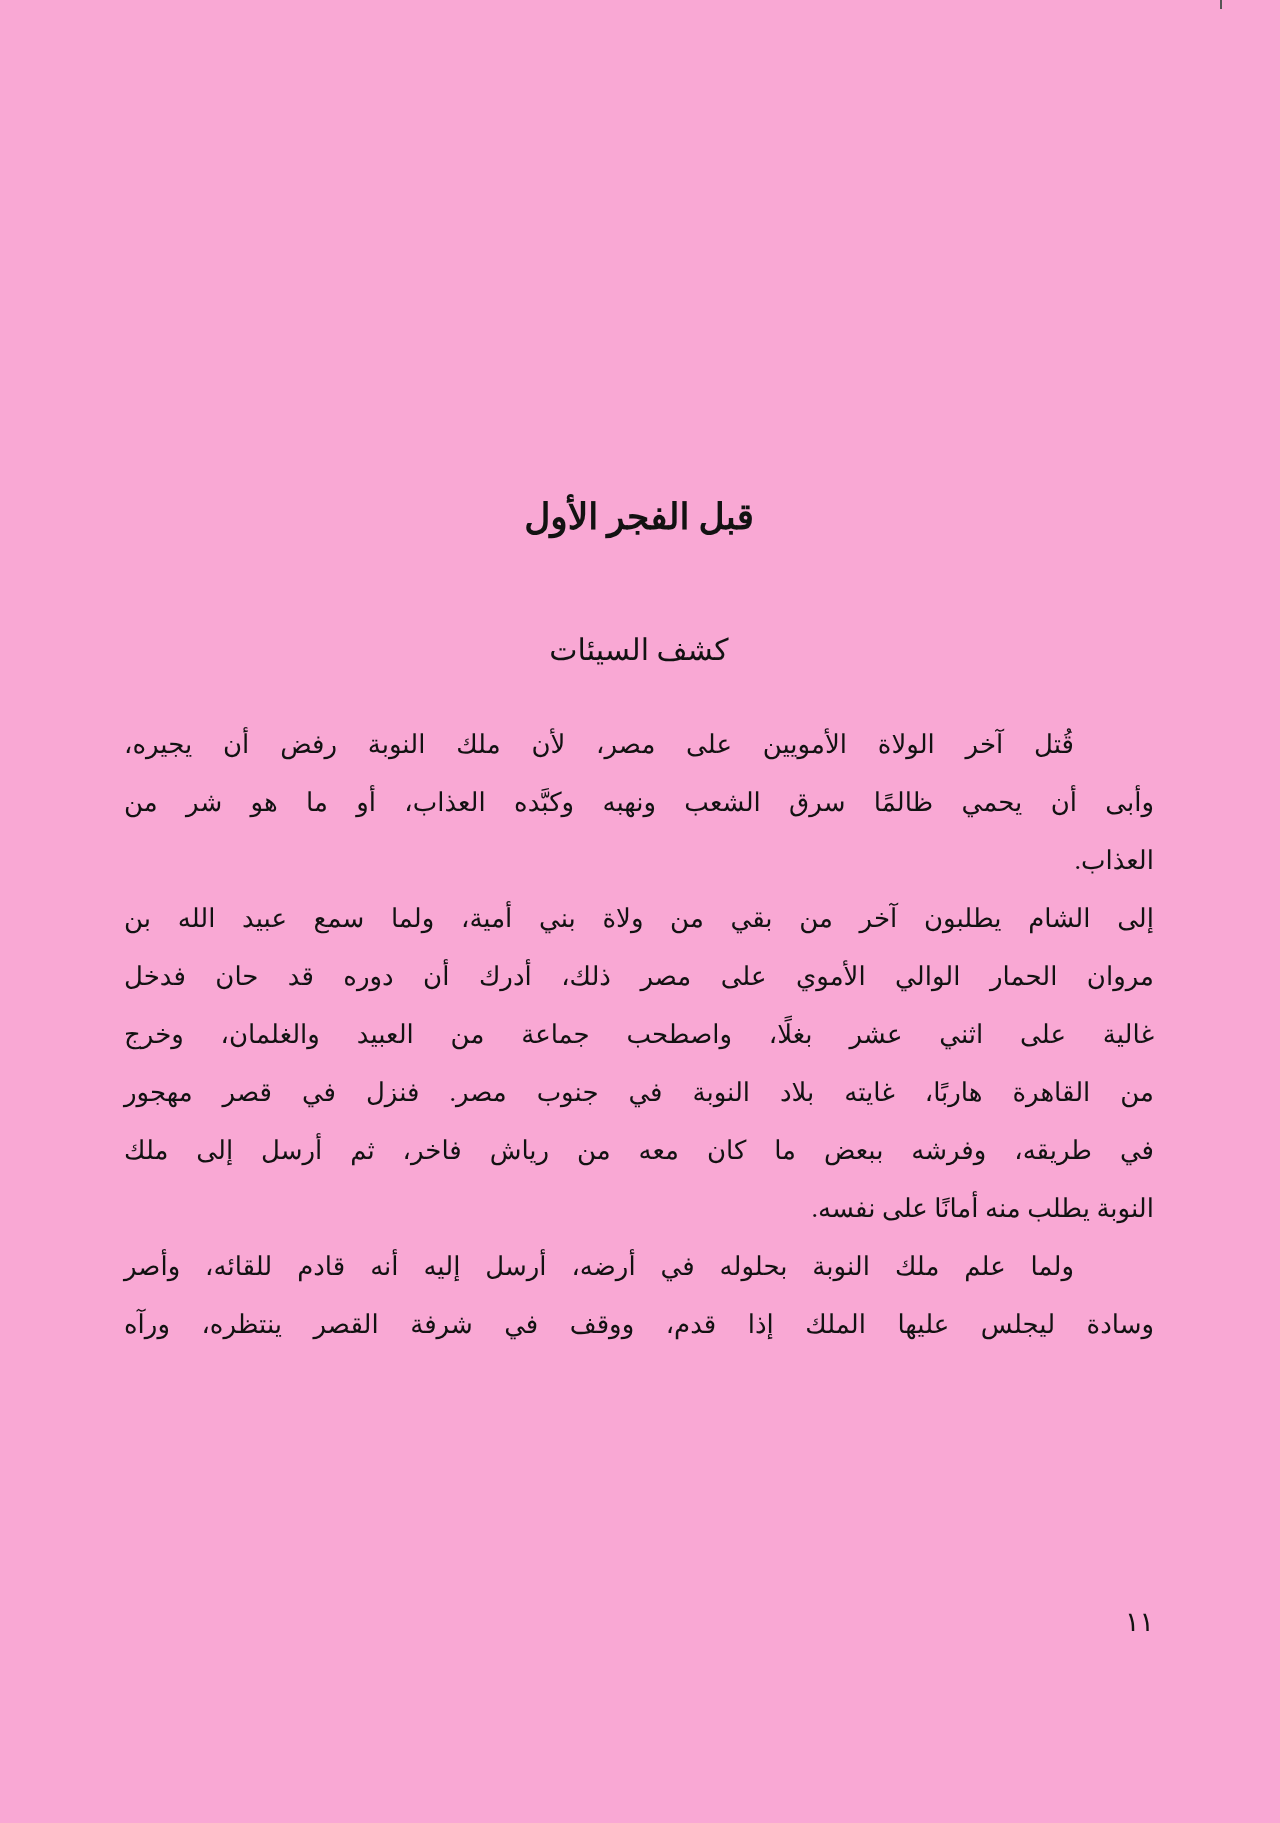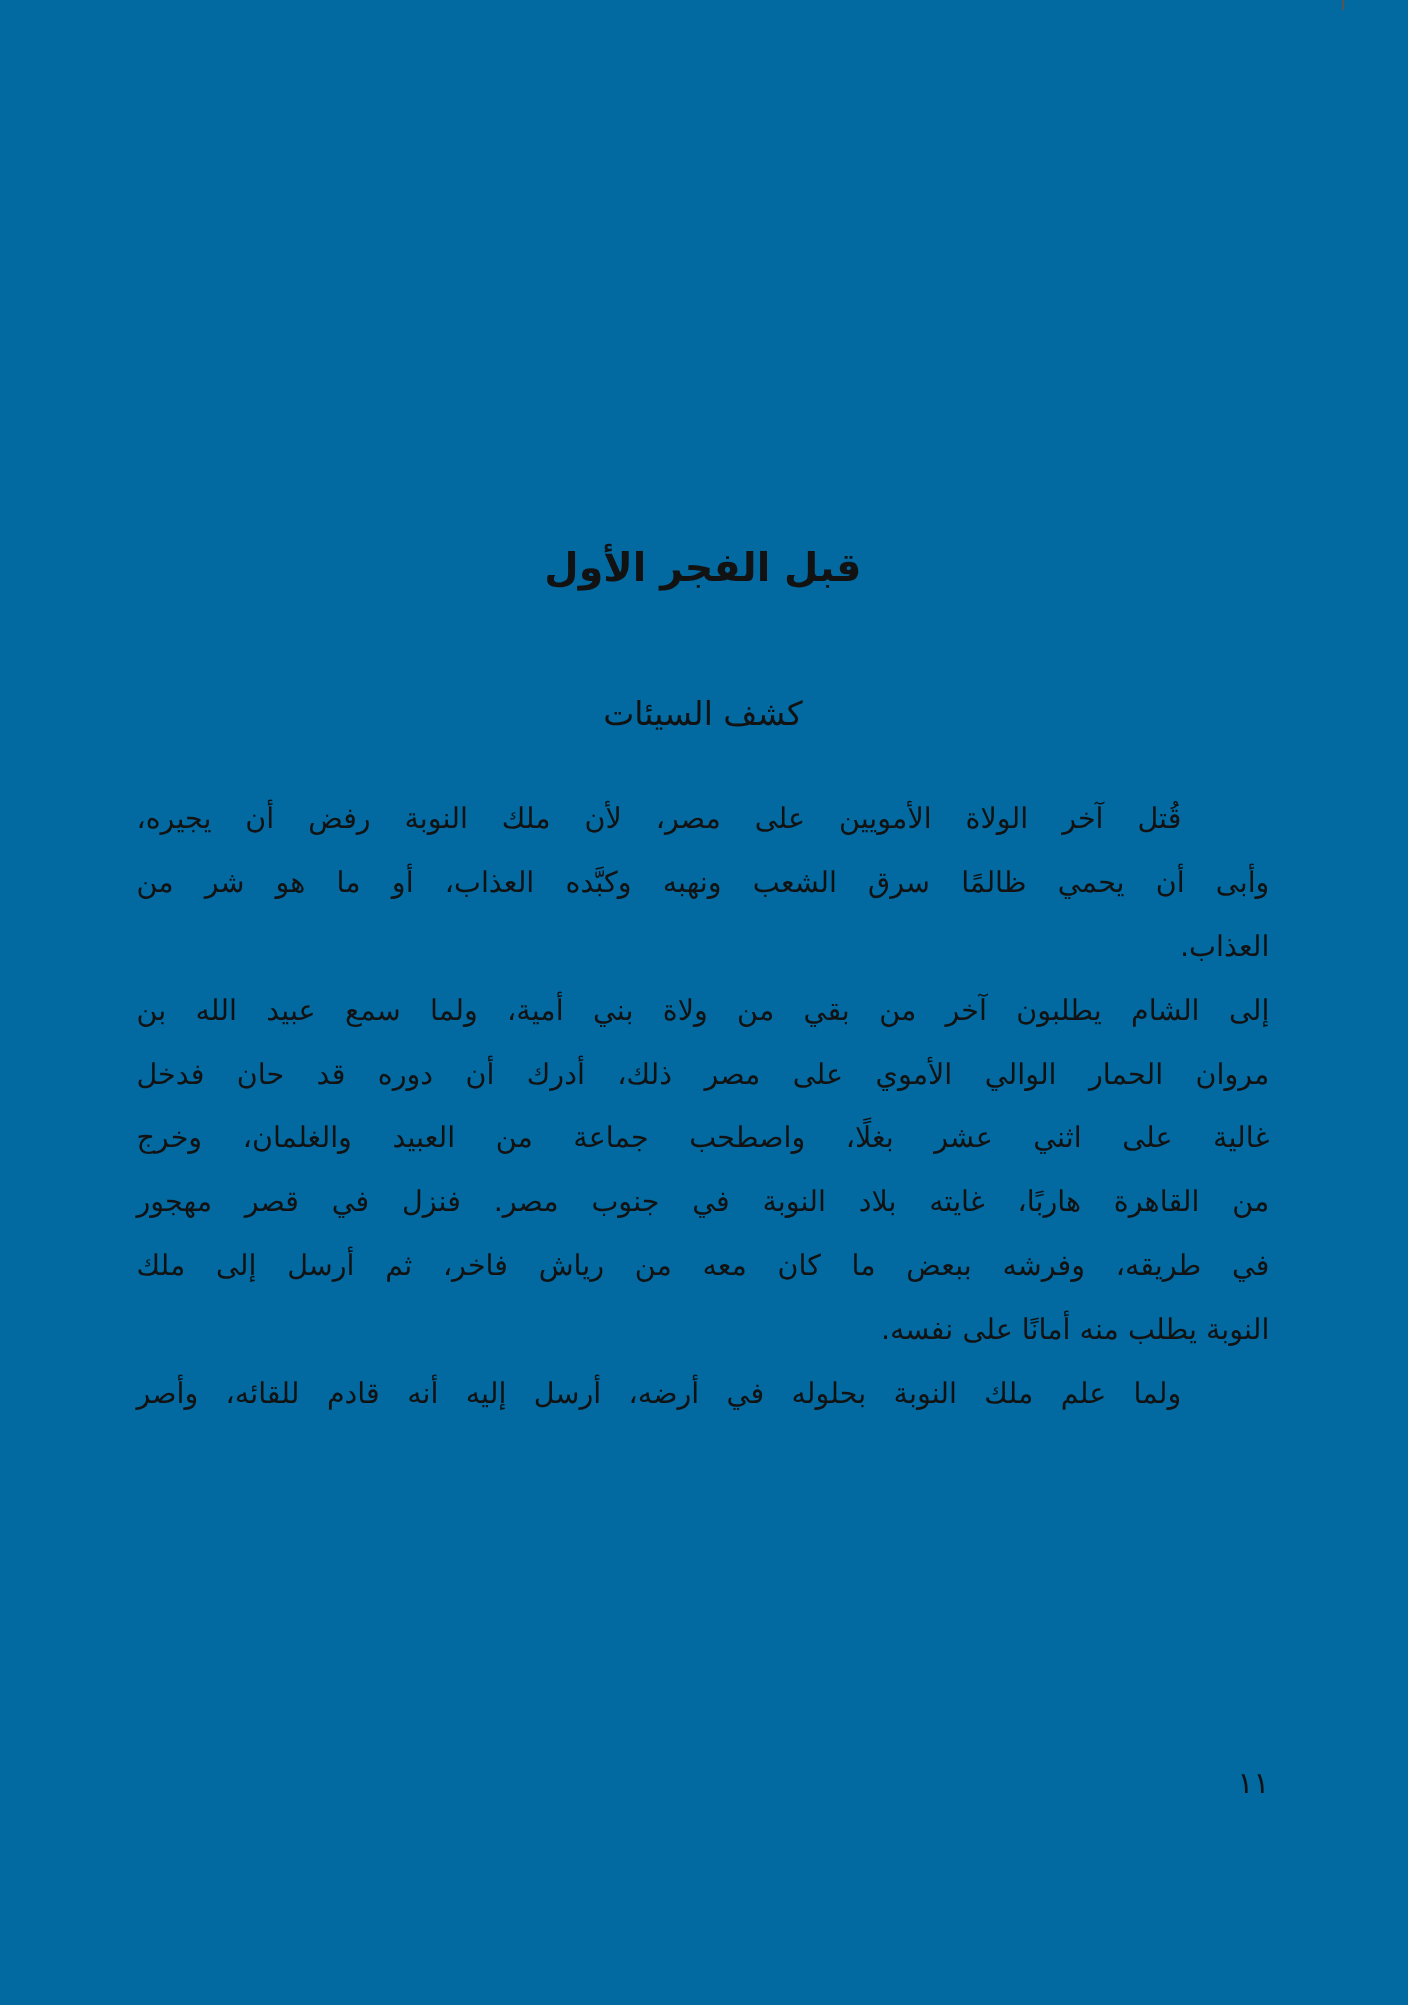--- a/index.html
+++ b/index.html
@@ -12,21 +12,22 @@
     height: 1823px;
     position: relative;
     font-family: "DejaVu Sans", sans-serif;
     color: #121212;
     direction: rtl;
     overflow: hidden;
   }
   .page {
     position: absolute;
     inset: 0;
-    background: #0369a1;
+    background: #f9a8d4;
+    font-family: Liberation Serif, serif;
   }
   .crop-mark {
     position: absolute;
     top: 0;
     left: 1220px;
     width: 2px;
     height: 9px;
     background: #555555;
   }
   .chapter-title {
@@ -111,19 +112,20 @@
       <div class="line">إلى الشام يطلبون آخر من بقي من ولاة بني أمية، ولما سمع عبيد الله بن</div>
       <div class="line">مروان الحمار الوالي الأموي على مصر ذلك، أدرك أن دوره قد حان فدخل</div>
       <div class="line">غالية على اثني عشر بغلًا، واصطحب جماعة من العبيد والغلمان، وخرج</div>
       <div class="line">من القاهرة هاربًا، غايته بلاد النوبة في جنوب مصر. فنزل في قصر مهجور</div>
       <div class="line">في طريقه، وفرشه ببعض ما كان معه من رياش فاخر، ثم أرسل إلى ملك</div>
       <div class="line short">النوبة يطلب منه أمانًا على نفسه.</div>
     </div>
 
     <div class="paragraph">
       <div class="line first">ولما علم ملك النوبة بحلوله في أرضه، أرسل إليه أنه قادم للقائه، وأصر</div>
+      <div class="line">وسادة ليجلس عليها الملك إذا قدم، ووقف في شرفة القصر ينتظره، ورآه</div>
     </div>
 
   </div>
 
   <div class="page-number">١١</div>
 
 </div>
 
 </body></html>

